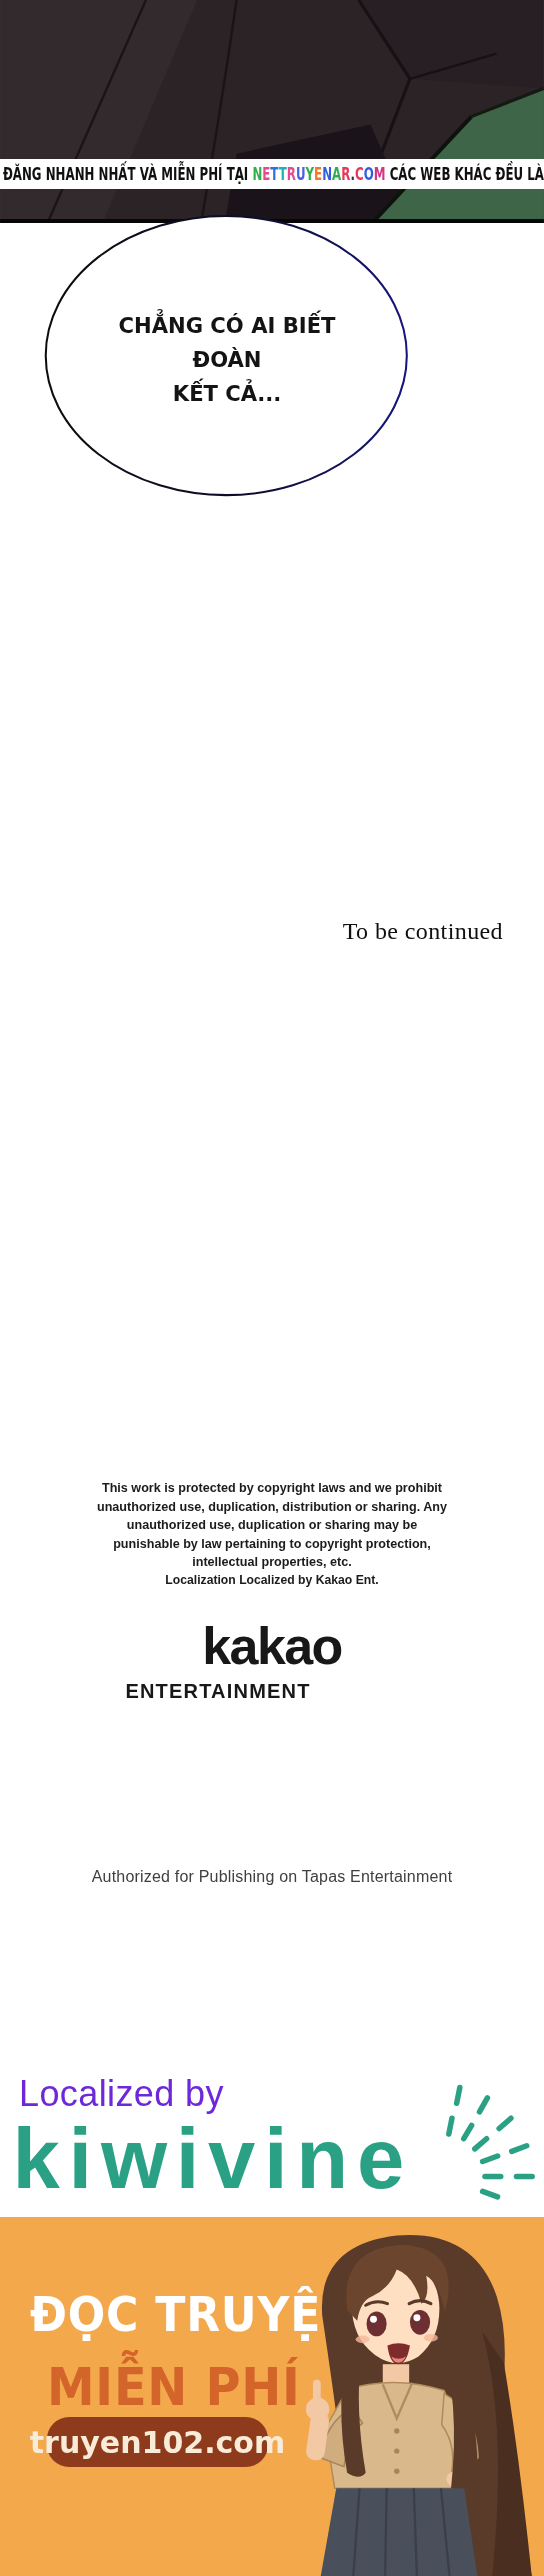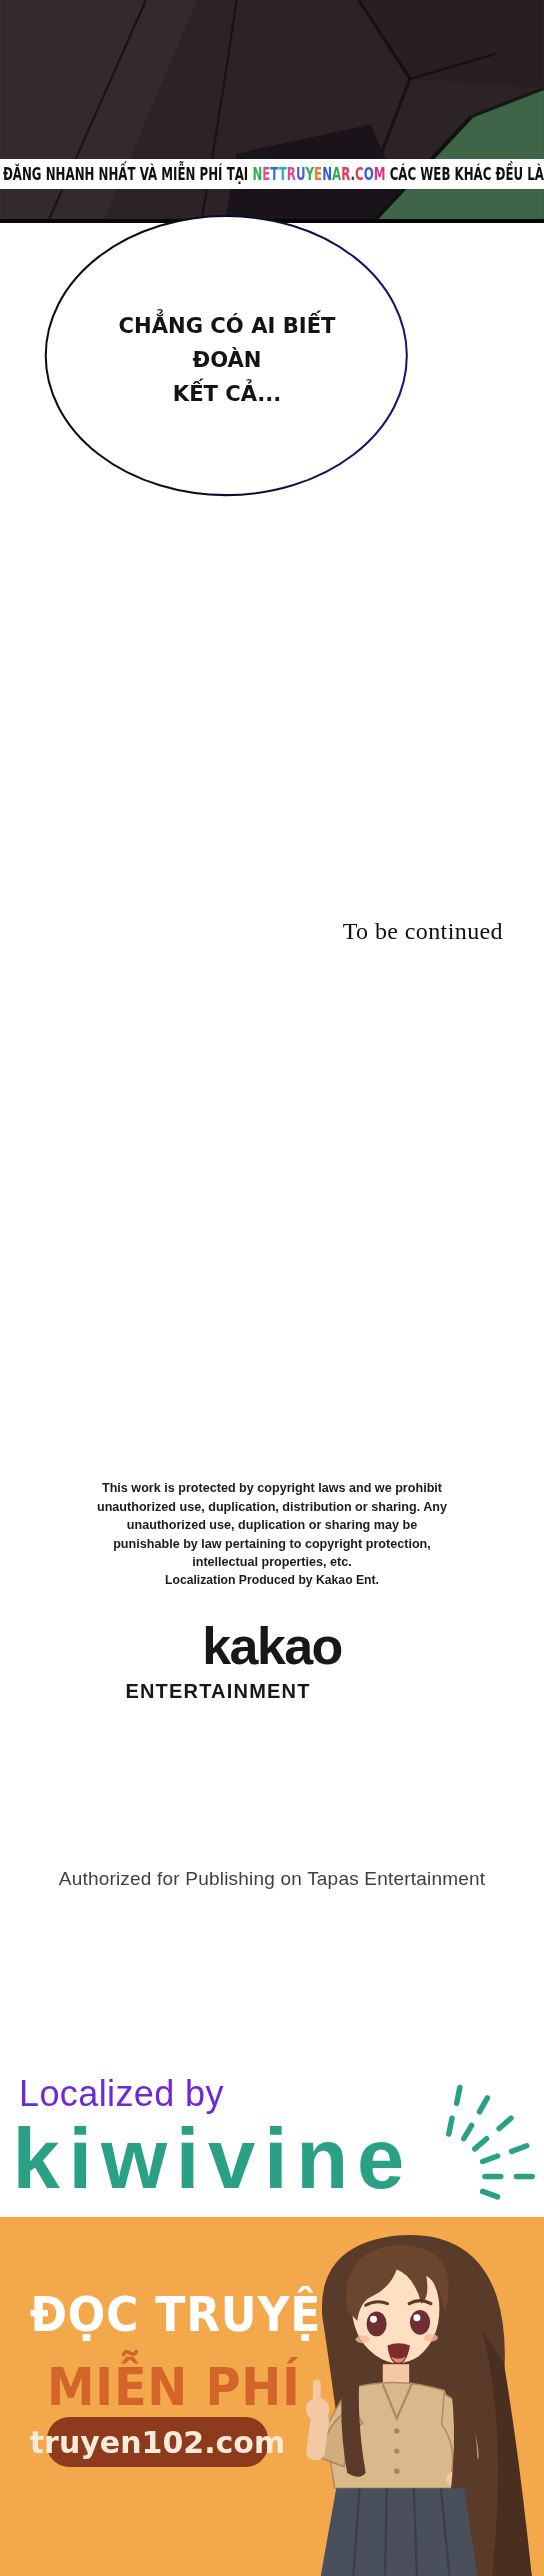--- a/index.html
+++ b/index.html
@@ -66,21 +66,21 @@
     letter-spacing:-1.6px;color:#181818;
   }
   #kakao-sub{
     left:0;top:1680px;width:436px;text-align:center;
     font-weight:700;font-size:20px;letter-spacing:1.2px;color:#181818;
   }
 
   
   #tapas{
     left:0;top:1868px;width:544px;text-align:center;
-    font-size:19px;font-weight:400;color:#404040;letter-spacing:0.2px;
+    font-size:16px;font-weight:400;color:#404040;letter-spacing:0.2px;
   }
 
   
   #localized-by{
     left:19px;top:2073px;font-size:36px;color:#6d28d9;font-weight:400;letter-spacing:0.4px;
   }
   #kiwivine{
     left:12.6px;top:2116px;font-size:85px;font-weight:700;color:#2aa184;
     letter-spacing:8.7px;line-height:1;font-family:"Liberation Sans",sans-serif;
   }
@@ -145,21 +145,21 @@
   </svg>
   <div id="bubble-text" class="abs">
     <div>CHẲNG CÓ AI BIẾT ĐOÀN</div>
     <div>KẾT CẢ...</div>
   </div>
 
   <div id="continued" class="abs">To be continued</div>
 
 
   <div id="copyright" class="abs">This work is protected by copyright laws and we prohibit unauthorized use, duplication, distribution or sharing. Any unauthorized use, duplication or sharing may be punishable by law pertaining to copyright protection, intellectual properties, etc.</div>
-  <div id="localization" class="abs">Localization Produced by Kakao Ent.</div>
+  <div id="localization" class="abs">Localization Localized by Kakao Ent.</div>
 
   <div id="kakao-word" class="abs">kakao</div>
   <div id="kakao-sub" class="abs">ENTERTAINMENT</div>
 
   <div id="tapas" class="abs">Authorized for Publishing on Tapas Entertainment</div>
 
   <div id="localized-by" class="abs">Localized by</div>
   <div id="kiwivine" class="abs">kiwivine</div>
   <svg id="burst" class="abs" viewBox="0 0 150 200" aria-hidden="true">
     <g stroke="#2aa184" stroke-width="7" stroke-linecap="round">

